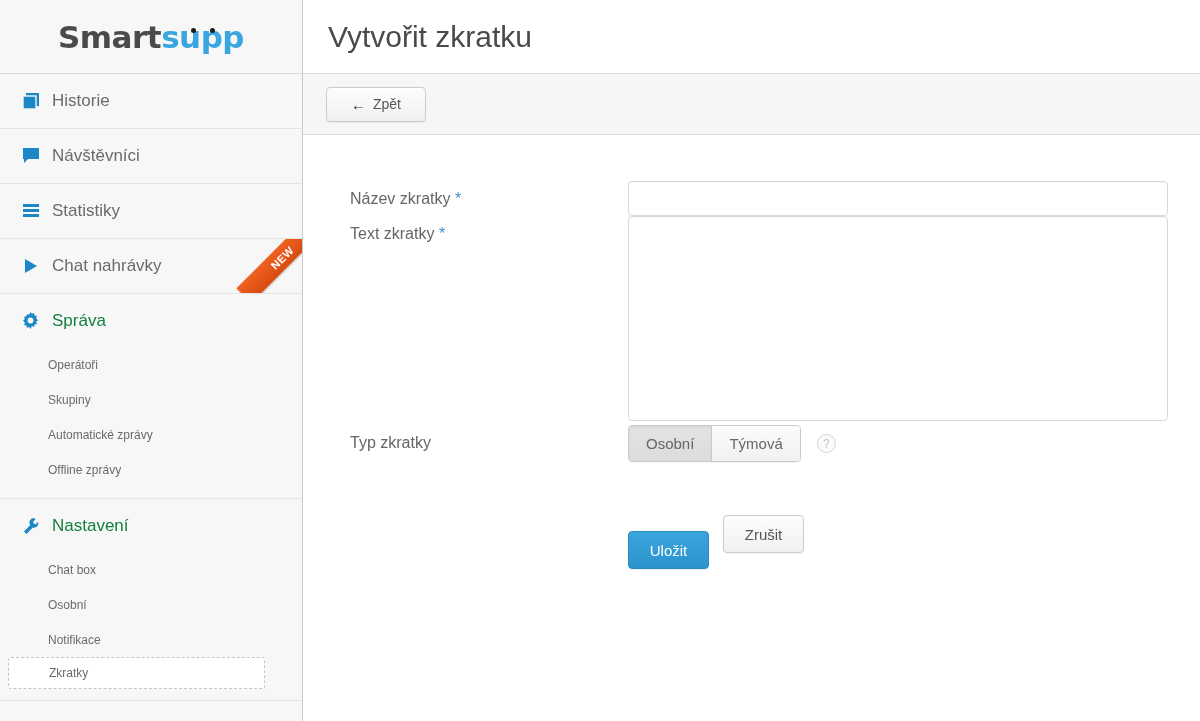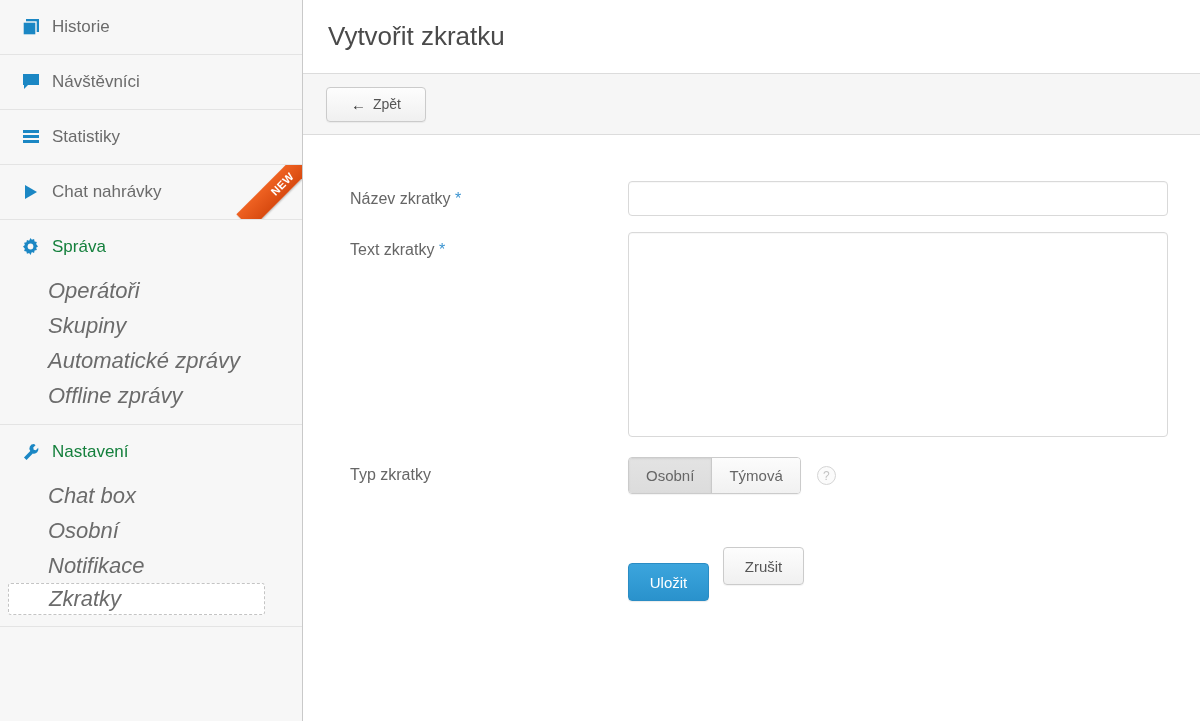--- a/index.html
+++ b/index.html
@@ -76,41 +76,40 @@
     padding-left: 22px; font-size: 17px; color: #15803d;
     cursor: pointer;
   }
   .group-head .ico { width: 26px; flex: 0 0 26px; display: flex; align-items: center; color: #1b87c4; }
   .group-head .lbl { padding-left: 4px; }
   .sub {
     list-style: none; margin: 0; padding: 0 0 11px 0;
   }
   .sub li {
     height: 35px; display: flex; align-items: center;
-    padding-left: 48px; font-size: 22px; color: #6b6b6b;
+    padding-left: 48px; font-size: 12px; color: #6b6b6b;
     cursor: pointer;
-    font-style: italic;
   }
   .sub li.active {
     background: #ffffff;
     border: 1px dashed #c4c4c4;
     border-radius: 3px;
     margin: 0 37px 0 8px;
     padding-left: 40px;
     height: 32px;
   }
 
   
   .main { flex: 1 1 auto; height: 721px; background: #fff; position: relative; }
   .page-head {
     height: 74px; border-bottom: 1px solid #dcdcdc;
     display: flex; align-items: center;
     padding-left: 25px;
   }
-  .page-title { font-size: 26px; color: #4a4a4a; font-weight: normal; margin: 0; }
+  .page-title { font-size: 30px; color: #4a4a4a; font-weight: normal; margin: 0; }
   .toolbar {
     height: 61px; background: #f6f6f6;
     border-bottom: 1px solid #dcdcdc;
     display: flex; align-items: center; padding-left: 23px;
   }
   .btn {
     font-family: "Liberation Sans", sans-serif;
     font-size: 14px;
     border-radius: 4px; cursor: pointer;
     display: inline-flex; align-items: center; justify-content: center;
@@ -120,21 +119,21 @@
     border: 1px solid #cbcbcb;
     color: #555;
     padding: 8px 15px;
     box-shadow: 0 1px 1px rgba(0,0,0,0.05);
   }
   .btn-back { height: 35px; min-width: 100px; gap: 7px; }
   .btn-back .arrow { font-size: 15px; color: #333; line-height: 1; }
 
   
   .form { padding: 46px 0 0 47px; }
-  .frow { display: flex; align-items: flex-start; margin-bottom: 16px; }
+  .frow { display: flex; align-items: flex-start; margin-bottom: 0; }
   .flabel {
     width: 278px; flex: 0 0 278px;
     font-size: 16px; color: #666; padding-top: 9px;
   }
   .req { color: #3a93d0; }
   .fctrl { flex: 1 1 auto; }
   .inp {
     width: 540px; height: 35px;
     border: 1px solid #d9d9d9; border-radius: 4px;
     background: #fff; font-size: 14px;
@@ -181,20 +180,25 @@
   }
   .btn-cancel { height: 38px; min-width: 81px; font-size: 15px; }
 </style>
 </head>
 <body>
 
 <div class="app">
 
   <aside class="sidebar">
 
+    <div class="logo-box">
+      <div class="logo">
+        <span class="s1">Smart</span><span class="s2"><span>supp</span><span class="eye e1"></span><span class="eye e2"></span></span>
+      </div>
+    </div>
 
     <nav class="nav-main">
 
       <div class="nav-row">
         <span class="ico">
           <svg width="18" height="18" viewBox="0 0 18 18">
               <rect x="4" y="1" width="13" height="13" fill="#1b87c4"></rect>
               <rect x="1" y="4" width="13" height="13" fill="#1b87c4" stroke="#f7f7f7" stroke-width="1.4"></rect>
             </svg>
         </span>

